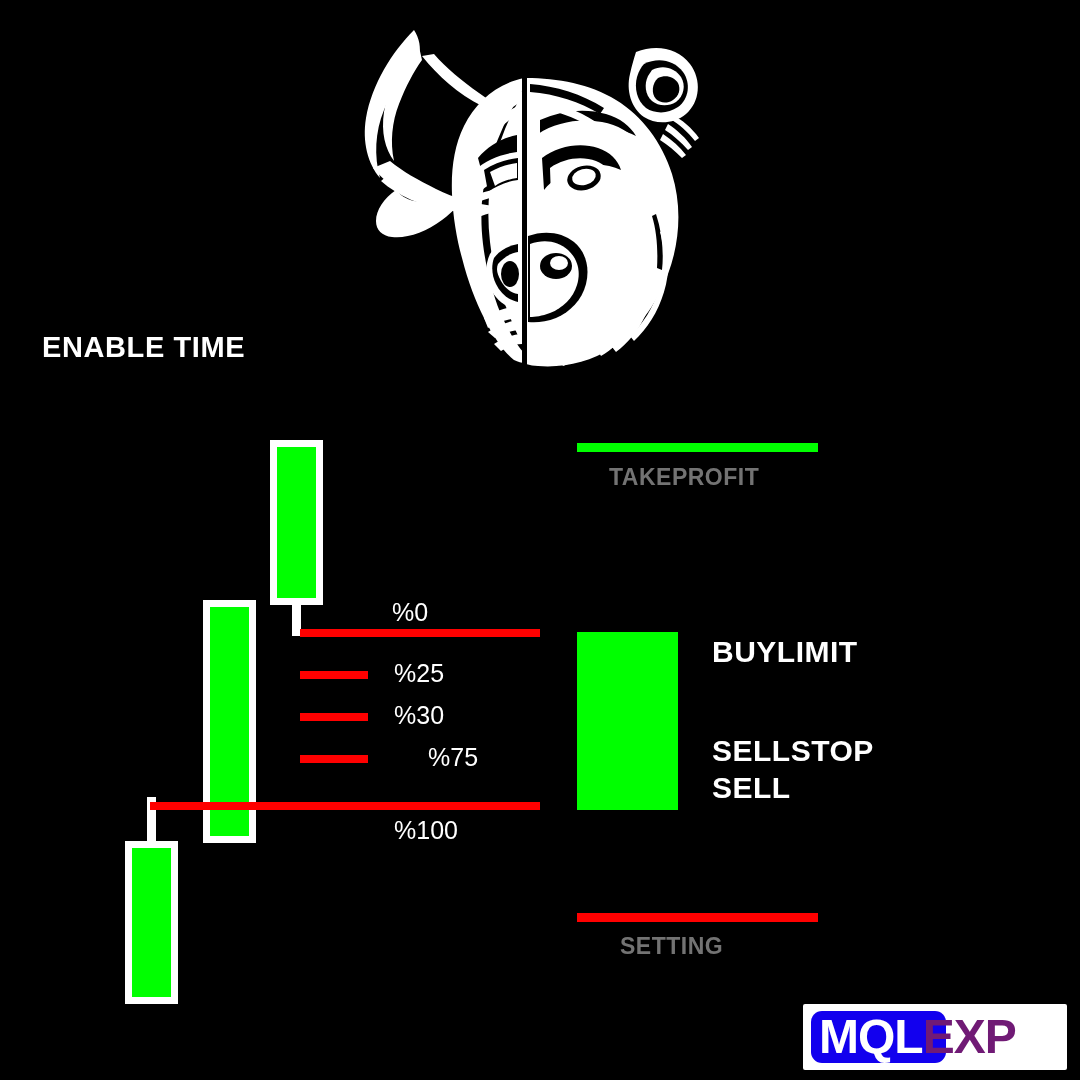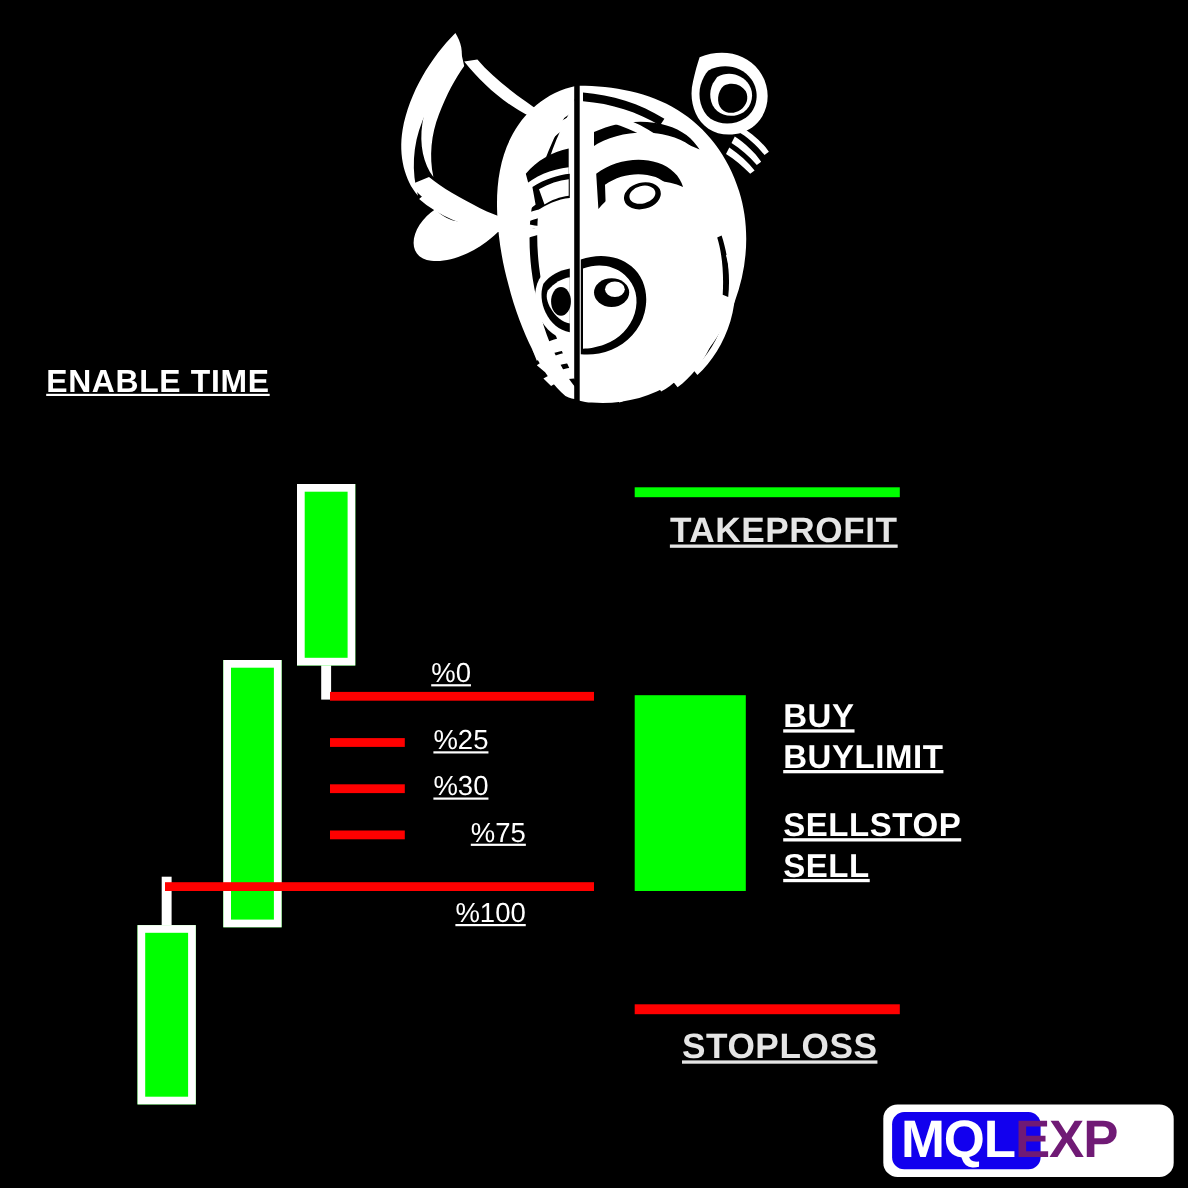--- a/index.html
+++ b/index.html
@@ -8,21 +8,21 @@
     background: #000000;
   }
   #canvas {
     position: relative;
     width: 1080px;
     height: 1080px;
     background: #000000;
     overflow: hidden;
     font-family: "Liberation Sans", sans-serif;
   }
-  .abs { position: absolute; text-decoration: underline; }
+  .abs { position: absolute; }
 
   
   #brand-mark {
     left: 318px;
     top: 18px;
     width: 404px;
     height: 356px;
   }
   #brand-mark svg { display: block; width: 100%; height: 100%; }
 
@@ -56,22 +56,22 @@
     font-size: 25px;
     font-weight: normal;
     white-space: nowrap;
   }
 
   
   .legend-bar { height: 9px; }
   .legend-bar.tp { background: #00ff00; }
   .legend-bar.sl { background: #ff0000; }
   .legend-caption {
-    color: #e5e5e5;
-    font-size: 32px;
+    color: #737373;
+    font-size: 23px;
     font-weight: bold;
     letter-spacing: 0.5px;
     white-space: nowrap;
   }
   #order-swatch {
     background: #00ff00;
     left: 577px;
     top: 632px;
     width: 101px;
     height: 178px;
@@ -85,21 +85,21 @@
     white-space: nowrap;
   }
 
   
   #watermark-logo {
     left: 803px;
     top: 1004px;
     width: 264px;
     height: 66px;
     background: #ffffff;
-    border-radius: 13px;
+    border-radius: 2px;
     box-sizing: border-box;
   }
   #watermark-inner {
     position: absolute;
     left: 8px;
     top: 7px;
     width: 135px;
     height: 52px;
     background: #1200ee;
     border-radius: 11px;
@@ -234,37 +234,36 @@
   <div class="abs level-line" style="left:300px; top:671px; width:68px;"></div>
   <div class="abs level-label" style="left:394px; top:659px;">%25</div>
 
   <div class="abs level-line" style="left:300px; top:713px; width:68px;"></div>
   <div class="abs level-label" style="left:394px; top:701px;">%30</div>
 
   <div class="abs level-line" style="left:300px; top:755px; width:68px;"></div>
   <div class="abs level-label" style="left:394px; top:743px;margin-left:34px;">%75</div>
 
   <div class="abs level-line" style="left:150px; top:802px; width:390px;"></div>
-  <div class="abs level-label" style="left:394px; top:816px;margin-left:20px;">%100</div>
+  <div class="abs level-label" style="left:394px; top:816px;">%100</div>
 
   <div class="abs legend-bar tp" style="left:577px; top:443px; width:241px;"></div>
   <div class="abs legend-caption" style="left:609px; top:464px;">TAKEPROFIT</div>
 
   <div class="abs" id="order-swatch"></div>
   <div class="abs order-group" style="left:712px; top:634px;">
-    <div>BUY</div>
     <div>BUYLIMIT</div>
   </div>
   <div class="abs order-group" style="left:712px; top:733px;">
     <div>SELLSTOP</div>
     <div>SELL</div>
   </div>
 
   <div class="abs legend-bar sl" style="left:577px; top:913px; width:241px;"></div>
-  <div class="abs legend-caption" style="left:620px; top:933px;">STOPLOSS</div>
+  <div class="abs legend-caption" style="left:620px; top:933px;">SETTING</div>
 
   <div class="abs" id="watermark-logo">
     <div id="watermark-inner"></div>
     <div id="watermark-text">
       <span id="wm-mql">MQL</span>
         <span id="wm-exp">EXP</span>
     </div>
   </div>
 
 </div>

